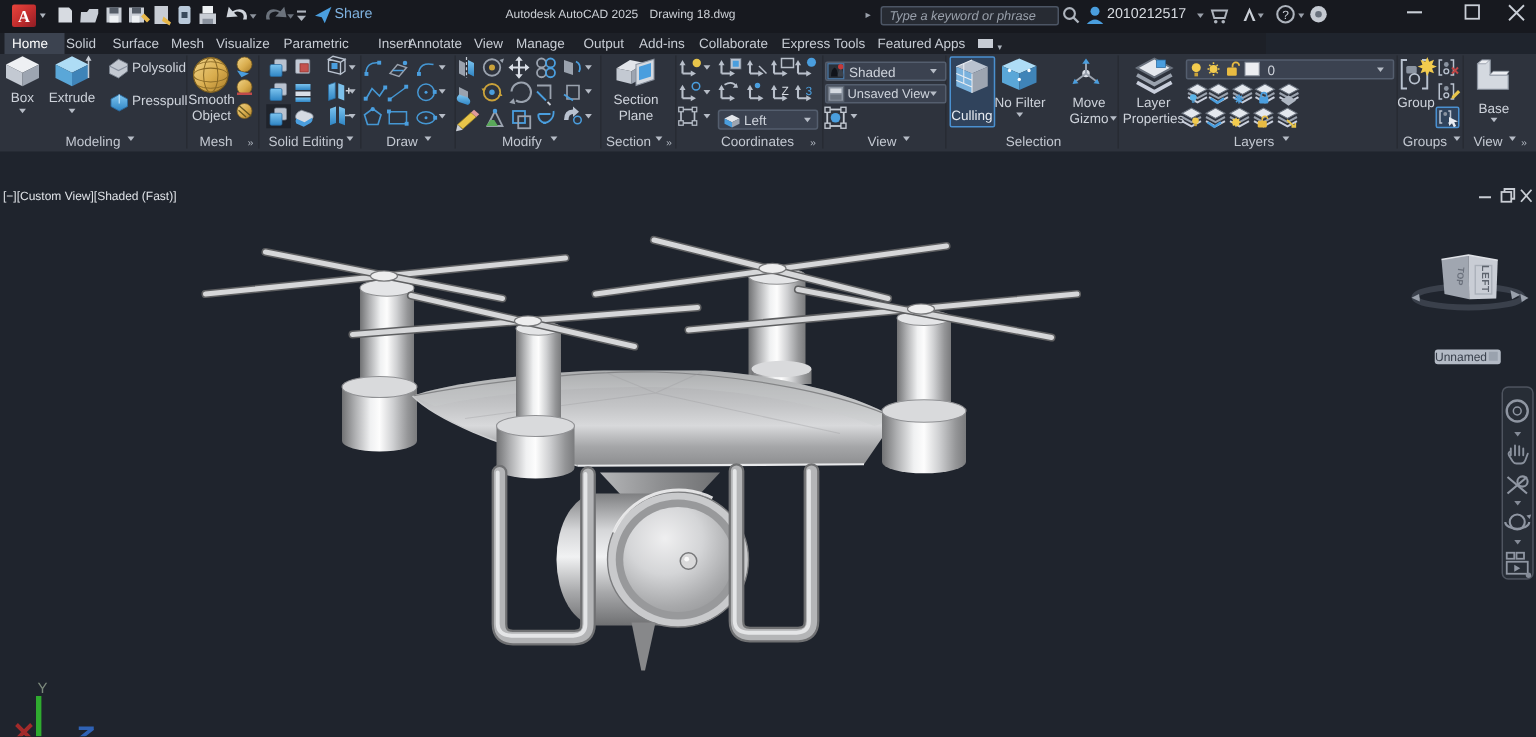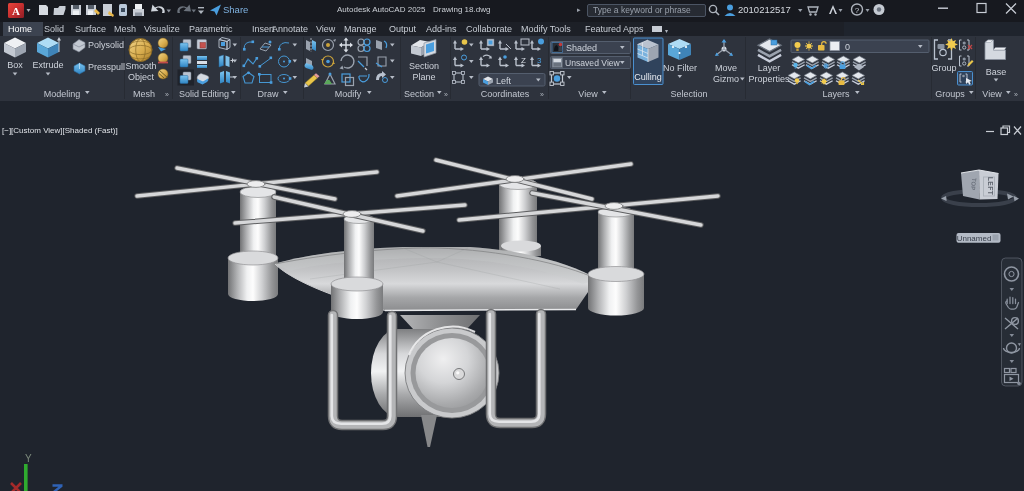--- a/index.html
+++ b/index.html
@@ -50,21 +50,21 @@
  <path d="M187 7.5 q-6 -3 -9 1 q-1 2 -0.5 4.5 l2.5 0 q-1.5 -4 2 -5 q2 -1 4 0.5 l-2.5 2.5 7.5 0.5 -1.5 -7z" fill="#6b727c"></path>
  <path d="M191.5 9.5 l4.5 0 -2.25 3 z" fill="#6b727c"></path>
  <rect x="198" y="7" width="6" height="1.4" fill="#aeb4bd"></rect>
         <path d="M198 10.5 l6 0 -3 3.5 z" fill="#aeb4bd"></path>
  <path d="M210 10.5 l11 -6 -4.5 11 -2-4 z" fill="#4a9ede"></path>
 </svg>
 <div class="abs" style="left:223px;top:4px;font-size:9.5px;color:#7fb2e0">Share</div>
 <div class="abs" style="left:337px;top:5px;font-size:8px;color:#ccd0d6">Autodesk AutoCAD 2025</div>
       <div class="abs" style="left:433px;top:5px;font-size:8px;color:#ccd0d6">Drawing 18.dwg</div>
 <div class="abs" style="left:577px;top:6px;font-size:7px;color:#9aa0aa">▸</div>
-<div class="abs" style="left:587px;top:3.5px;width:119px;height:13px;background:#272b33;border:1px solid #4c5564;border-radius:2px;font-size:8.5px;color:#99a0ab;line-height:11px;padding-left:5px">Type a keyword or phrase</div>
+<div class="abs" style="left:587px;top:3.5px;width:119px;height:13px;background:#272b33;border:1px solid #4c5564;border-radius:2px;font-size:8.5px;font-style:italic;color:#99a0ab;line-height:11px;padding-left:5px">Type a keyword or phrase</div>
 <svg class="abs" style="left:706px;top:2px" width="318" height="18" viewBox="0 0 318 18">
  <circle cx="7" cy="7" r="3.6" fill="none" stroke="#aeb4bd" stroke-width="1.4"></circle>
         <line x1="9.5" y1="9.5" x2="13" y2="13" stroke="#aeb4bd" stroke-width="1.6"></line>
  <circle cx="24" cy="5.5" r="3" fill="#4a9ede"></circle>
         <path d="M18.5 14 q5.5 -6 11 0 z" fill="#4a9ede"></path>
  <path d="M92 7 l4.5 0 -2.25 3 z" fill="#9aa0aa"></path>
  <path d="M102 5 h10 l-1.5 5 h-7 z" fill="none" stroke="#aeb4bd" stroke-width="1.3"></path>
         <circle cx="104.5" cy="12.5" r="1.2" fill="#aeb4bd"></circle>
         <circle cx="109.5" cy="12.5" r="1.2" fill="#aeb4bd"></circle>
  <path d="M123 12 l4-9 4 9 -1.8 0 -2.2-5.6 -2.2 5.6 z" fill="#c9ced6"></path>
@@ -88,21 +88,21 @@
 <div class="mitem" style="left:114px">Mesh</div>
 <div class="mitem" style="left:144px">Visualize</div>
 <div class="mitem" style="left:189px">Parametric</div>
 <div class="mitem" style="left:252px">Insert</div>
 <div class="mitem" style="left:272px">Annotate</div>
 <div class="mitem" style="left:316px">View</div>
 <div class="mitem" style="left:344px">Manage</div>
 <div class="mitem" style="left:389px">Output</div>
 <div class="mitem" style="left:426px">Add-ins</div>
 <div class="mitem" style="left:466px">Collaborate</div>
-<div class="mitem" style="left:521px">Modify Tools</div>
+<div class="mitem" style="left:521px">Express Tools</div>
 <div class="mitem" style="left:585px">Featured Apps</div>
 <div class="abs" style="left:652px;top:4px;width:10px;height:6px;background:#c7ccd4"></div>
 <div class="abs" style="left:665px;top:5px;font-size:6px;color:#aeb4bd">▾</div>
 </div>
 <div id="ribbon">
 <svg class="abs" style="left:0;top:0" width="1024" height="65" viewBox="0 0 1024 65" font-family="Liberation Sans,sans-serif">
 <defs>
  <linearGradient id="goldg" x1="0" y1="0" x2="1" y2="1">
             <stop offset="0" stop-color="#f0d489"></stop>
             <stop offset="0.55" stop-color="#d9ad4e"></stop>

